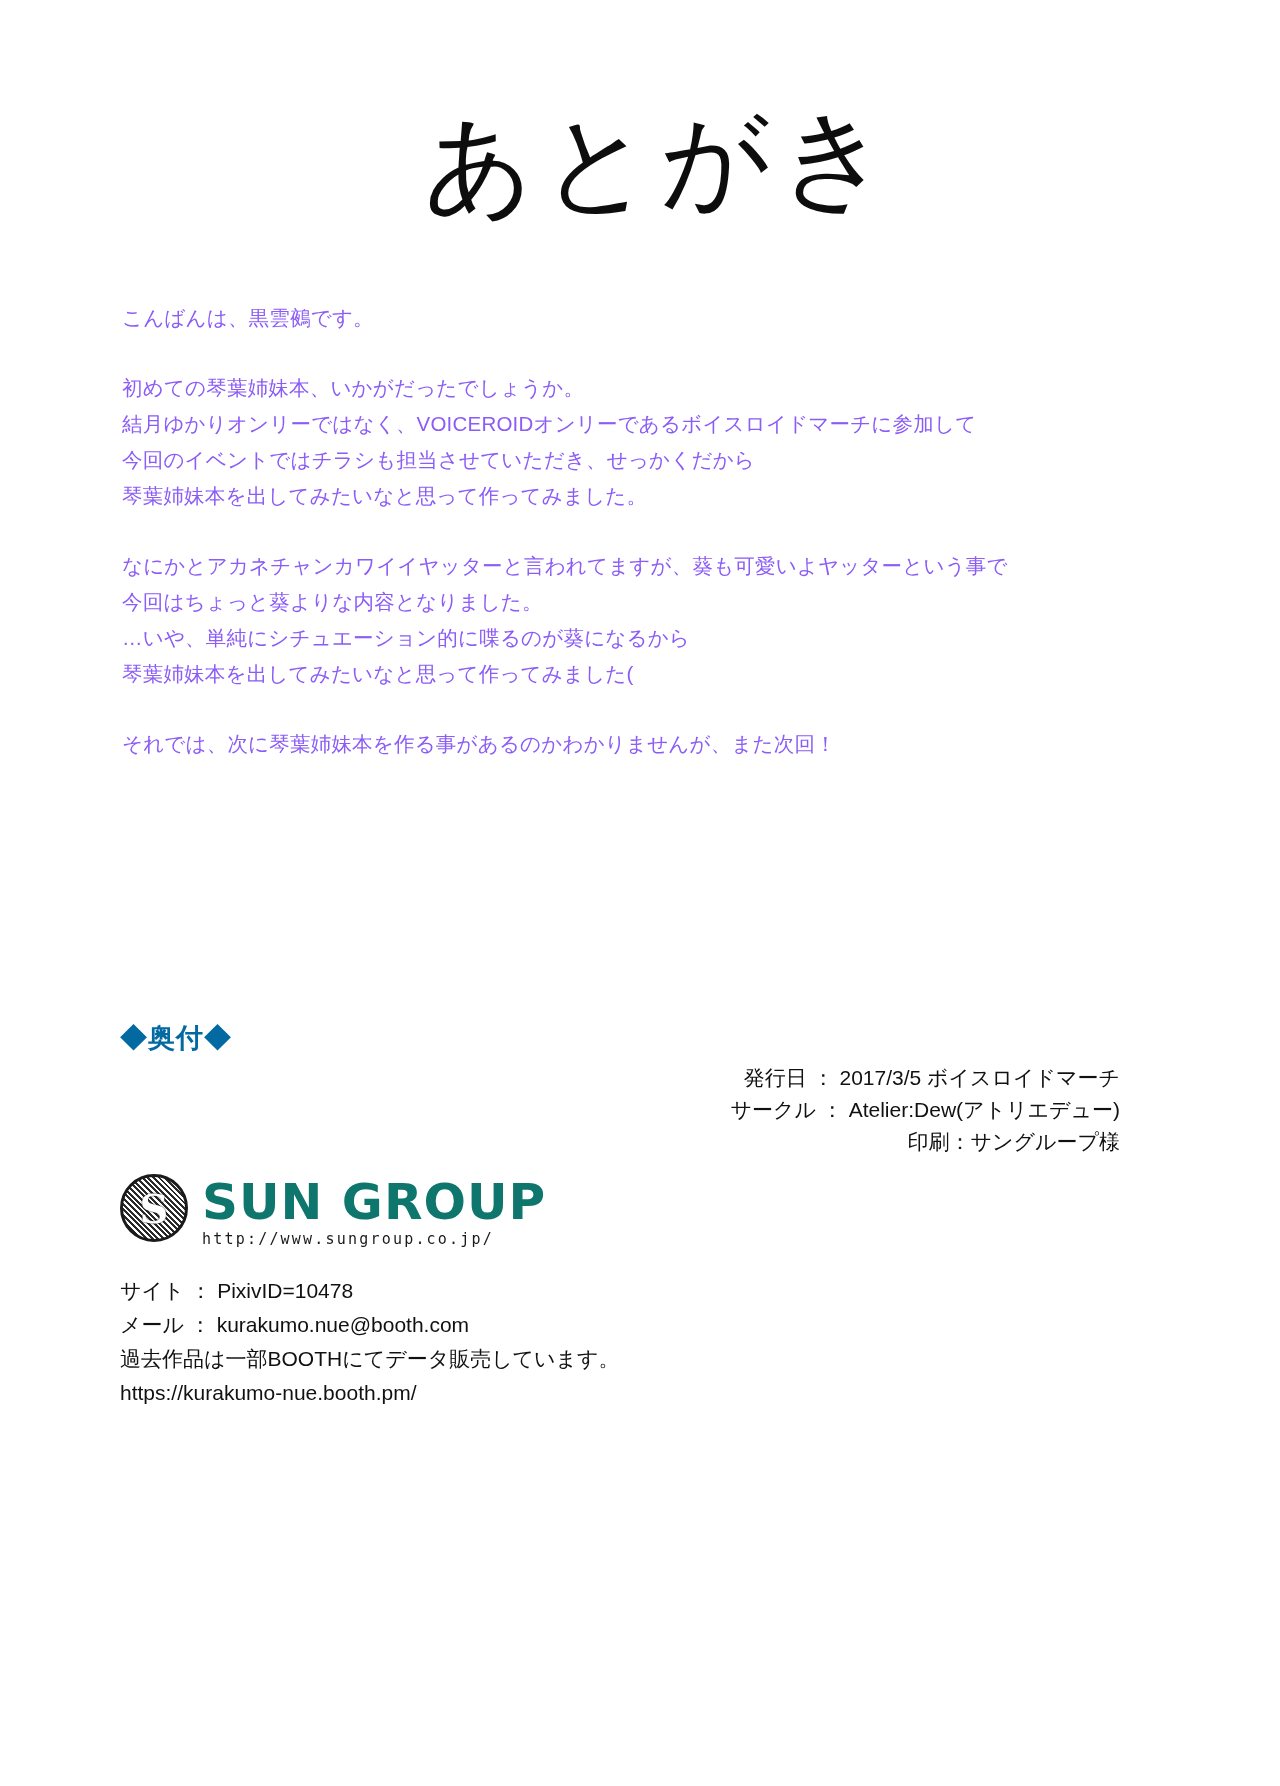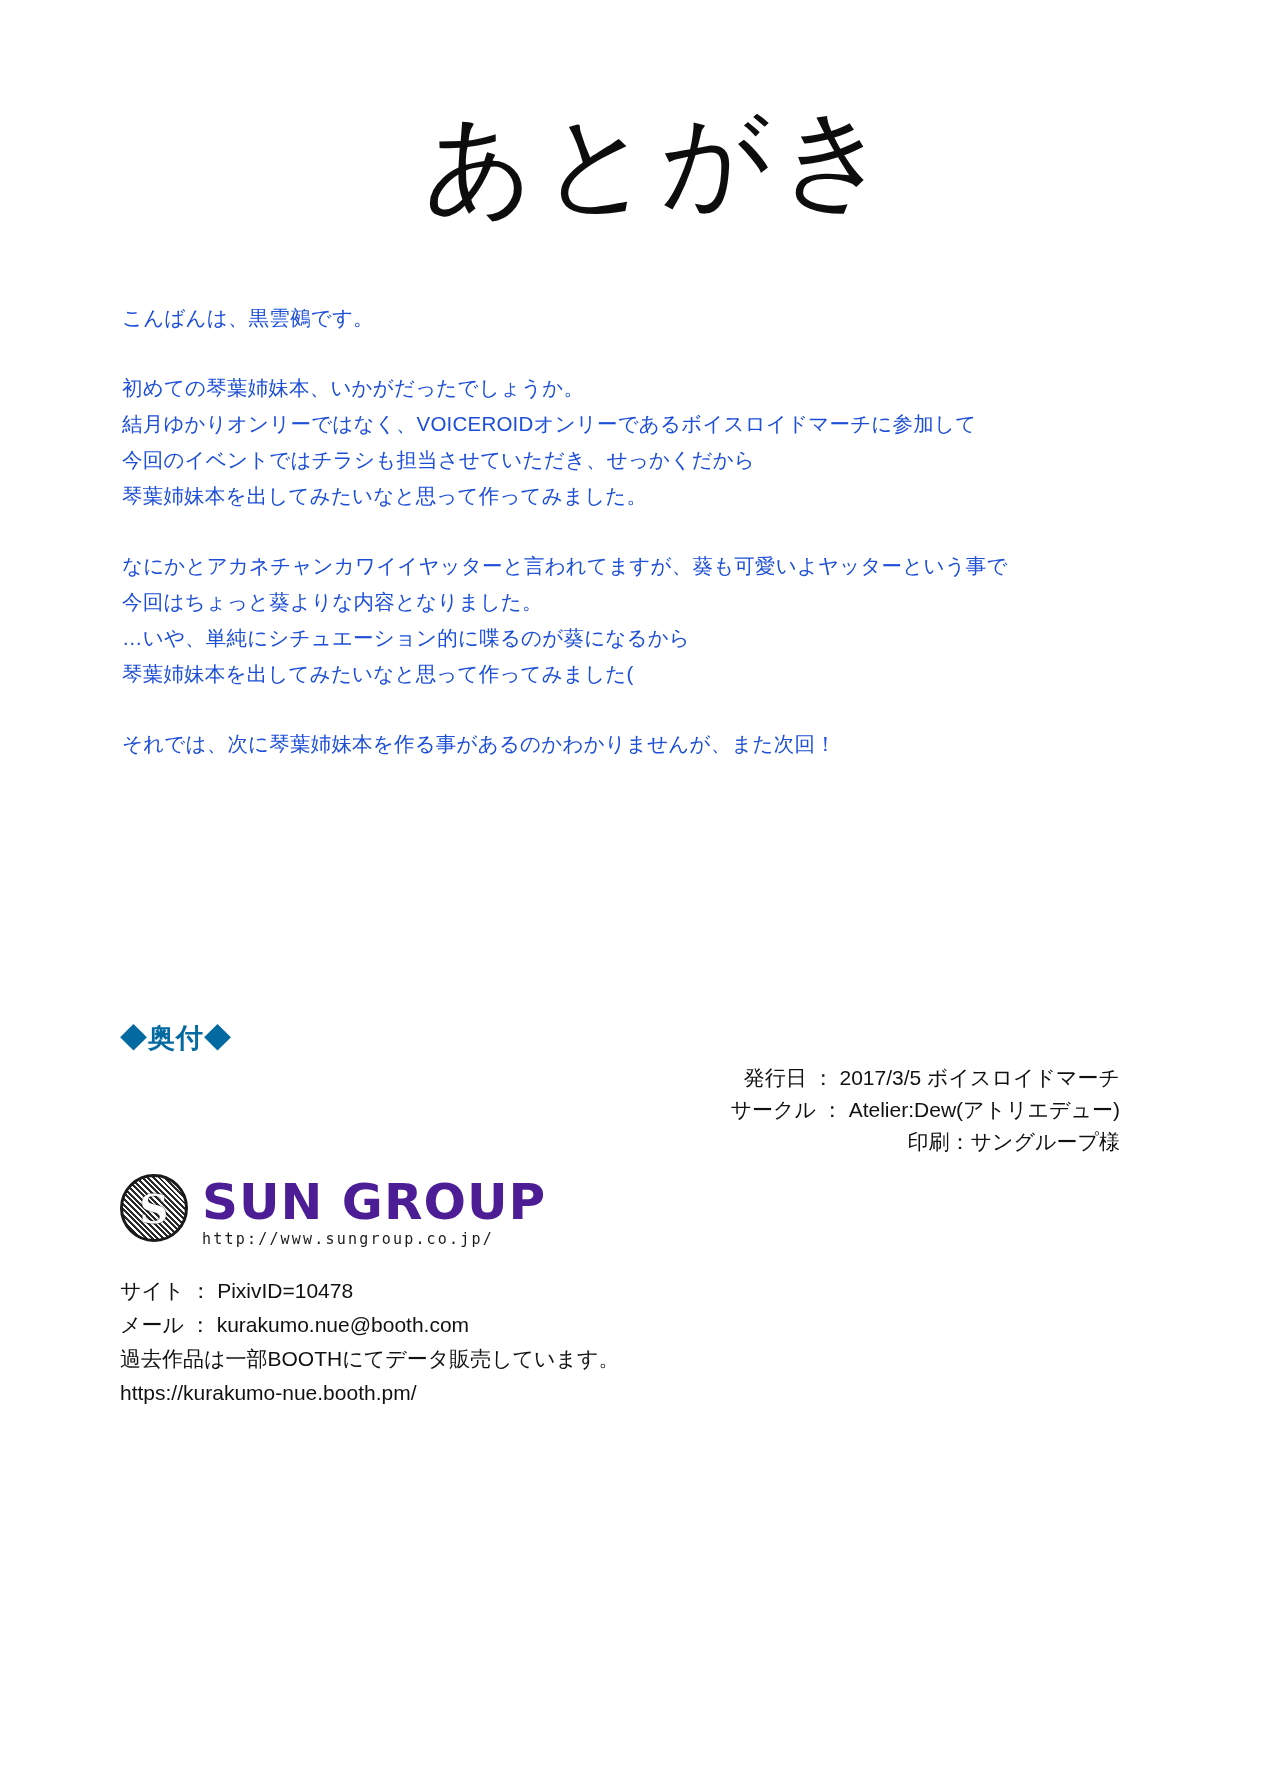--- a/index.html
+++ b/index.html
@@ -34,21 +34,21 @@
     box-sizing: border-box;
   }
 
   
   .body-block {
     position: absolute;
     left: 122px;
     width: 1060px;
     font-size: 20.5px;
     line-height: 36px;
-    color: #1d4ed8;
+    color: #8b5cf6;
     letter-spacing: 0.2px;
   }
   .para {
     margin: 0 0 34px 0;
   }
   .para .line {
     display: block;
     white-space: nowrap;
   }
   .para:last-child { margin-bottom: 0; }
@@ -105,21 +105,21 @@
     color: #ffffff;
     text-shadow: 0 0 2px #000;
   }
   .logo-text-wrap { padding-top: 2px; }
   .logo-word {
     font-family: "DejaVu Sans", sans-serif;
     font-size: 50px;
     font-weight: bold;
     letter-spacing: 1px;
     line-height: 52px;
-    color: #4c1d95;
+    color: #0f766e;
   }
   .logo-url {
     font-family: "DejaVu Sans Mono", monospace;
     font-size: 15px;
     letter-spacing: 2.2px;
     color: #1a1a1a;
     margin-top: 2px;
   }
 
   .contact-lines {

